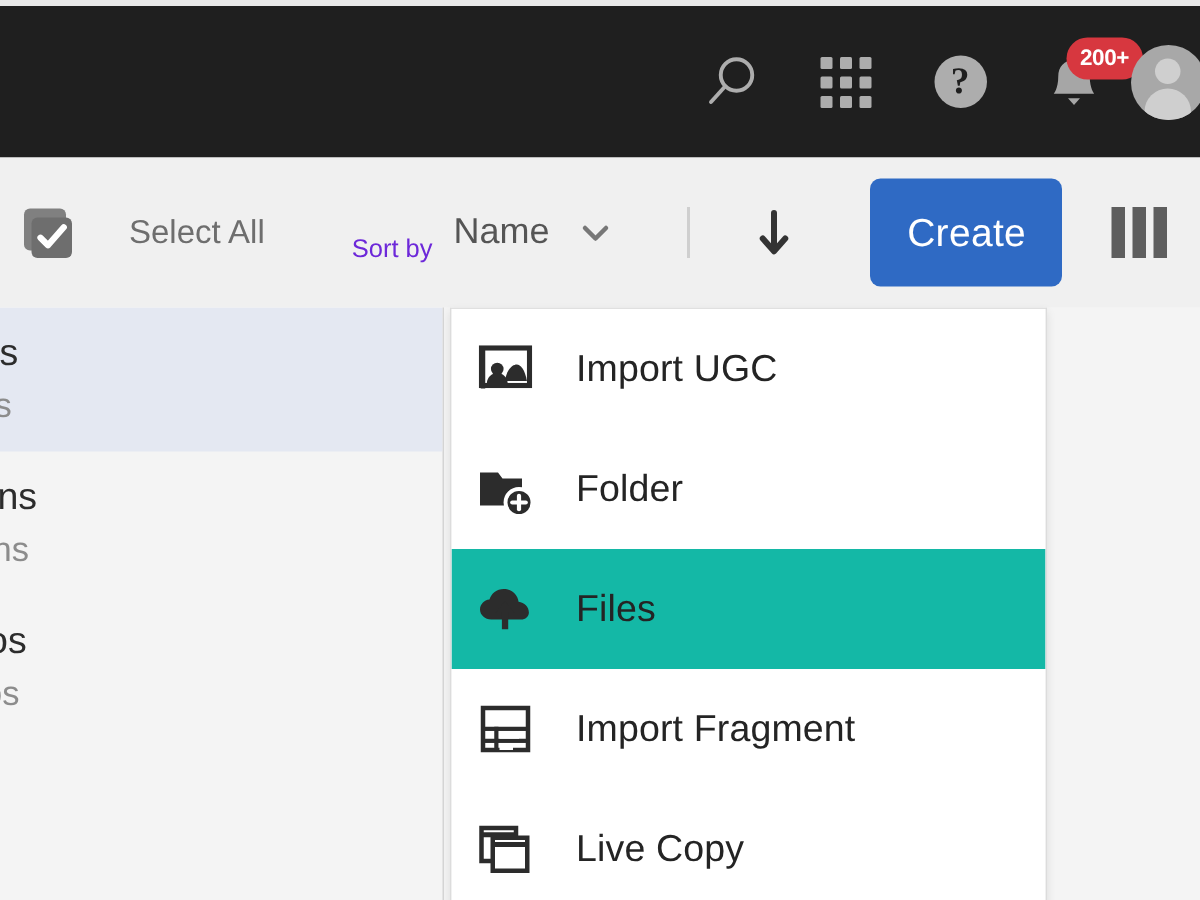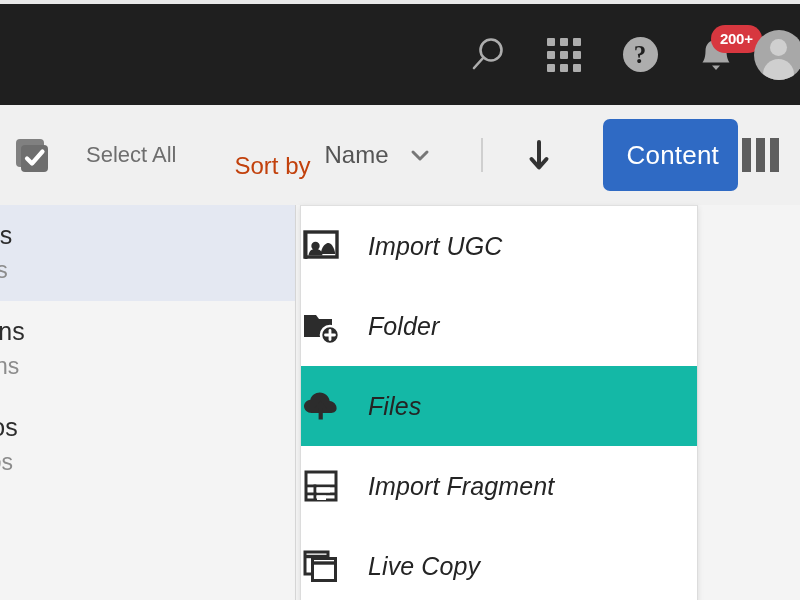--- a/index.html
+++ b/index.html
@@ -149,22 +149,22 @@
     white-space: nowrap;
   }
 
   .tb-sort {
     display: flex;
     align-items: center;
     margin-left: 58px;
     gap: 14px;
   }
   .sort-by-label {
-    font-size: 24px;
-    color: #c2410c;
+    font-size: 17px;
+    color: #6d28d9;
     white-space: nowrap;
     margin-top: 21px;
   }
   .sort-value {
     font-size: 24px;
     color: #555555;
     font-weight: 400;
     white-space: nowrap;
     cursor: pointer;
   }
@@ -270,24 +270,24 @@
     border: 1px solid #dcdcdc;
     border-top: 1px solid #e0e0e0;
     box-shadow: 0 2px 6px rgba(0,0,0,0.10);
     overflow: hidden;
   }
 
   .menu-item {
     height: 80px;
     display: flex;
     align-items: center;
+    padding-left: 16px;
     gap: 27px;
     cursor: pointer;
     background: #ffffff;
-    font-style: italic;
   }
   .menu-item.highlighted { background: #14b8a6; }
 
   .menu-icon {
     width: 40px;
     height: 40px;
     display: flex;
     align-items: center;
     justify-content: center;
     flex: 0 0 auto;
@@ -377,21 +377,21 @@
       </span>
       <span class="tb-divider"></span>
       <span class="tb-dir">
         <svg width="32" height="40" viewBox="0 0 32 40">
           <line x1="16" y1="7" x2="16" y2="30" stroke="#333333" stroke-width="4" stroke-linecap="round"></line>
           <path d="M8.5 24 L16 32.5 L23.5 24" fill="none" stroke="#333333" stroke-width="4" stroke-linecap="round" stroke-linejoin="round"></path>
         </svg>
       </span>
     </div>
 
-    <button class="create-btn">Content</button>
+    <button class="create-btn">Create</button>
 
     <div class="rail-btn">
       <i></i>
       <i></i>
       <i></i>
     </div>
 
   </div>
 
   <div class="content">

